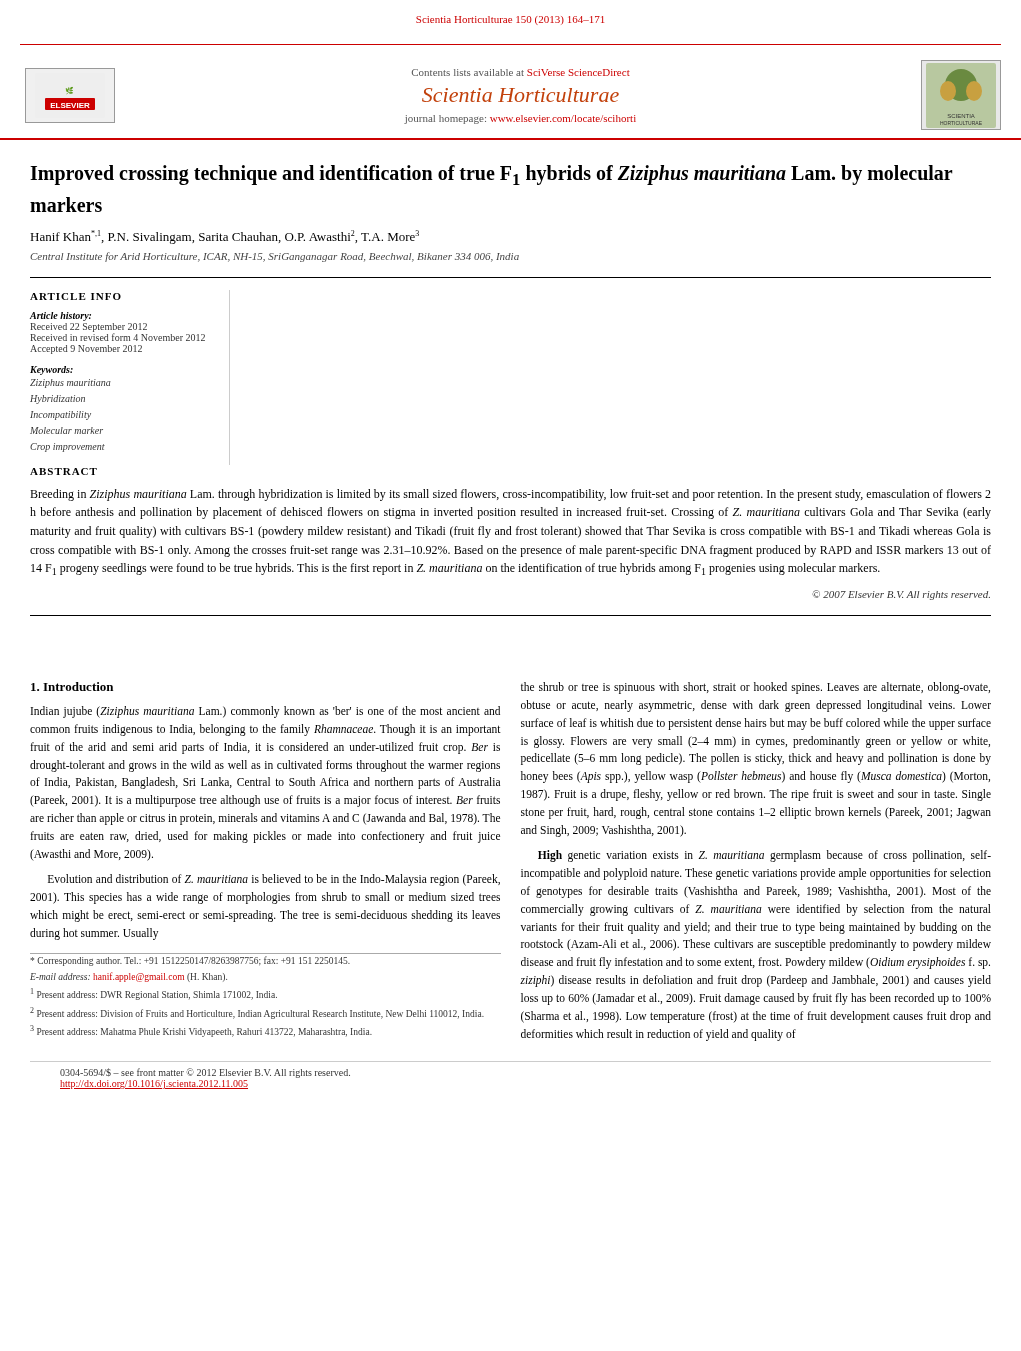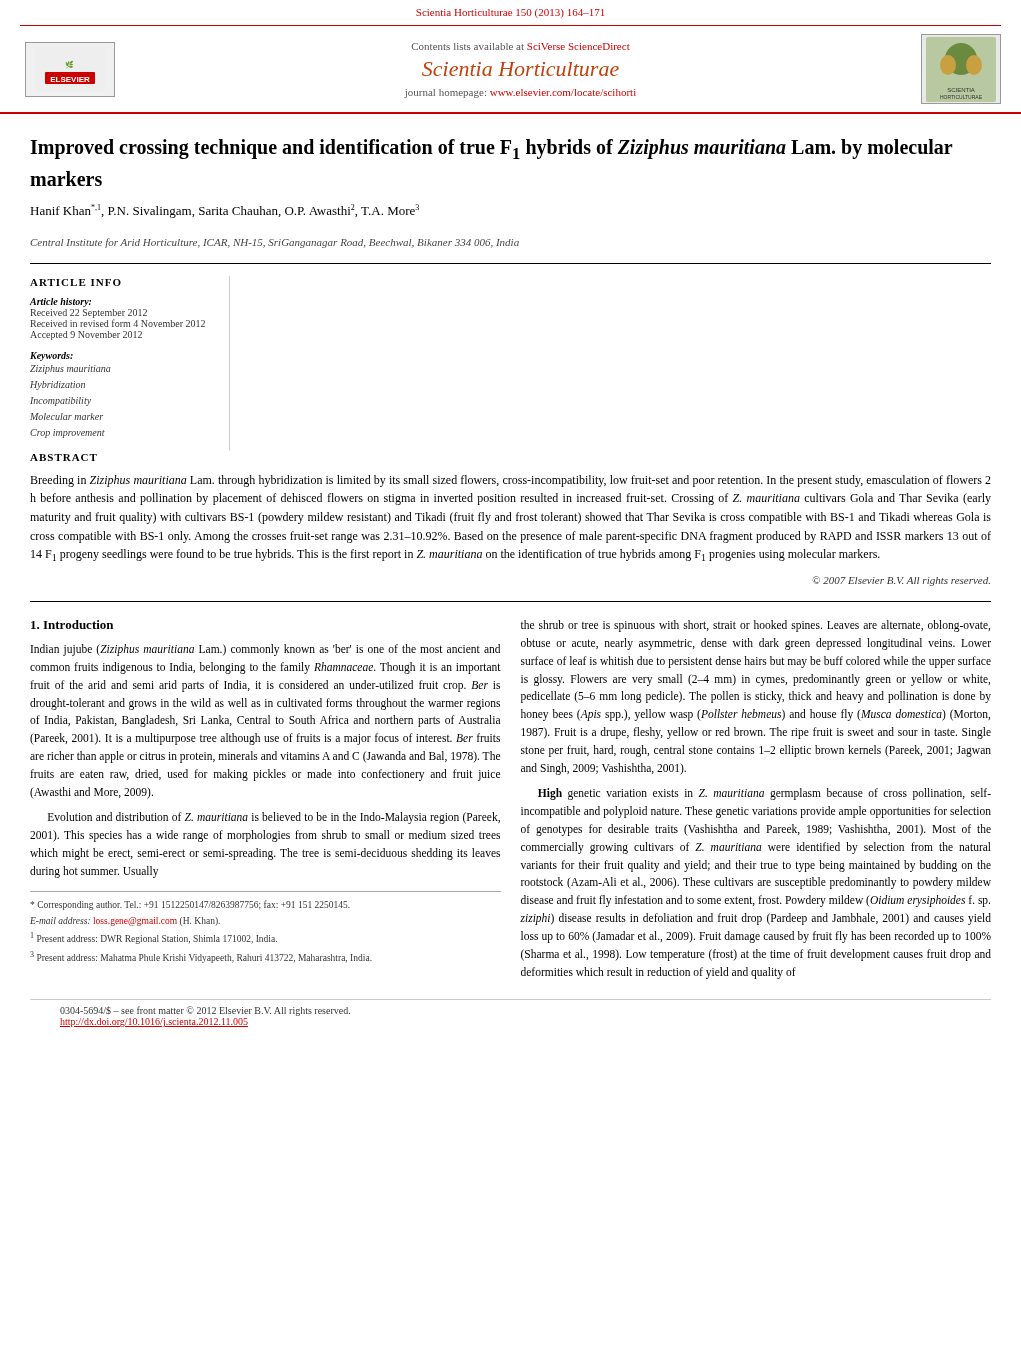--- a/index.html
+++ b/index.html
@@ -15,22 +15,22 @@
     
     .journal-header {
       background: #fff;
       padding: 6px 0 0 0;
     }
     .journal-top-bar {
       text-align: center;
       font-size: 11px;
       color: #c00;
       border-bottom: 1px solid #c00;
-      padding-bottom: 7px;
-      margin: 0 20px;
+      padding-bottom: 19px;
+      margin: 7px 20px;
     }
     .journal-top-content {
       display: flex;
       align-items: center;
       justify-content: space-between;
       padding: 8px 20px;
       border-bottom: 2px solid #c00;
     }
     .elsevier-logo {
       width: 100px;
@@ -92,21 +92,21 @@
       font-weight: bold;
       line-height: 1.35;
       margin-bottom: 10px;
       color: #000;
     }
     .article-title em {
       font-style: italic;
     }
     .article-authors {
       font-size: 13px;
-      margin-bottom: 17px;
+      margin-bottom: 5px;
       color: #000;
     }
     .article-affiliation {
       font-size: 11px;
       font-style: italic;
       color: #444;
       margin-bottom: 15px;
     }
 
     
@@ -176,20 +176,21 @@
 
     
     .main-content {
       border-top: 1px solid #000;
       padding-top: 15px;
       display: flex;
       gap: 20px;
     }
     .col-left, .col-right {
       flex: 1;
+      margin-top: 48px;
     }
     .section-heading {
       font-size: 13px;
       font-weight: bold;
       margin-bottom: 8px;
     }
     .body-text {
       font-size: 11.5px;
       line-height: 1.55;
       text-align: justify;
@@ -200,21 +201,21 @@
       text-indent: 1.5em;
     }
     .body-text p:first-child {
       text-indent: 0;
     }
 
     
     .footnotes {
       border-top: 1px solid #aaa;
       margin-top: 10px;
-      padding-top: 6px;
+      padding-top: 0;
       font-size: 9.5px;
       color: #333;
       line-height: 1.5;
     }
     .footnotes p { margin-bottom: 2px; }
 
     
     .page-footer {
       margin-top: 10px;
       padding: 0 30px;
@@ -322,22 +323,23 @@
       <div class="section-heading">1. Introduction</div>
 
       <div class="body-text">
         <p>Indian jujube (<em>Ziziphus mauritiana</em> Lam.) commonly known as 'ber' is one of the most ancient and common fruits indigenous to India, belonging to the family <em>Rhamnaceae</em>. Though it is an important fruit of the arid and semi arid parts of India, it is considered an under-utilized fruit crop. <em>Ber</em> is drought-tolerant and grows in the wild as well as in cultivated forms throughout the warmer regions of India, Pakistan, Bangladesh, Sri Lanka, Central to South Africa and northern parts of Australia (Pareek, 2001). It is a multipurpose tree although use of fruits is a major focus of interest. <em>Ber</em> fruits are richer than apple or citrus in protein, minerals and vitamins A and C (Jawanda and Bal, 1978). The fruits are eaten raw, dried, used for making pickles or made into confectionery and fruit juice (Awasthi and More, 2009).</p>
 
         <p>Evolution and distribution of <em>Z. mauritiana</em> is believed to be in the Indo-Malaysia region (Pareek, 2001). This species has a wide range of morphologies from shrub to small or medium sized trees which might be erect, semi-erect or semi-spreading. The tree is semi-deciduous shedding its leaves during hot summer. Usually</p>
       </div>
 
       <div class="footnotes">
         <p>* Corresponding author. Tel.: +91 1512250147/8263987756; fax: +91 151 2250145.</p>
-        <p><em>E-mail address:</em> <span style="color:#c00;">loss.gene@gmail.com</span> (H. Khan).</p>
+        <p><em>E-mail address:</em> <span style="color:#c00;">hanif.apple@gmail.com</span> (H. Khan).</p>
         <p><sup>1</sup> Present address: DWR Regional Station, Shimla 171002, India.</p>
+        <p><sup>2</sup> Present address: Division of Fruits and Horticulture, Indian Agricultural Research Institute, New Delhi 110012, India.</p>
         <p><sup>3</sup> Present address: Mahatma Phule Krishi Vidyapeeth, Rahuri 413722, Maharashtra, India.</p>
       </div>
     </div>
 
     <div class="col-right">
       <div class="body-text">
         <p style="text-indent:0;">the shrub or tree is spinuous with short, strait or hooked spines. Leaves are alternate, oblong-ovate, obtuse or acute, nearly asymmetric, dense with dark green depressed longitudinal veins. Lower surface of leaf is whitish due to persistent dense hairs but may be buff colored while the upper surface is glossy. Flowers are very small (2–4 mm) in cymes, predominantly green or yellow or white, pedicellate (5–6 mm long pedicle). The pollen is sticky, thick and heavy and pollination is done by honey bees (<em>Apis</em> spp.), yellow wasp (<em>Pollster hebmeus</em>) and house fly (<em>Musca domestica</em>) (Morton, 1987). Fruit is a drupe, fleshy, yellow or red brown. The ripe fruit is sweet and sour in taste. Single stone per fruit, hard, rough, central stone contains 1–2 elliptic brown kernels (Pareek, 2001; Jagwan and Singh, 2009; Vashishtha, 2001).</p>
 
         <p><span class="high-label">High</span> genetic variation exists in <em>Z. mauritiana</em> germplasm because of cross pollination, self-incompatible and polyploid nature. These genetic variations provide ample opportunities for selection of genotypes for desirable traits (Vashishtha and Pareek, 1989; Vashishtha, 2001). Most of the commercially growing cultivars of <em>Z. mauritiana</em> were identified by selection from the natural variants for their fruit quality and yield; and their true to type being maintained by budding on the rootstock (Azam-Ali et al., 2006). These cultivars are susceptible predominantly to powdery mildew disease and fruit fly infestation and to some extent, frost. Powdery mildew (<em>Oidium erysiphoides</em> f. sp. <em>ziziphi</em>) disease results in defoliation and fruit drop (Pardeep and Jambhale, 2001) and causes yield loss up to 60% (Jamadar et al., 2009). Fruit damage caused by fruit fly has been recorded up to 100% (Sharma et al., 1998). Low temperature (frost) at the time of fruit development causes fruit drop and deformities which result in reduction of yield and quality of</p>
       </div>

